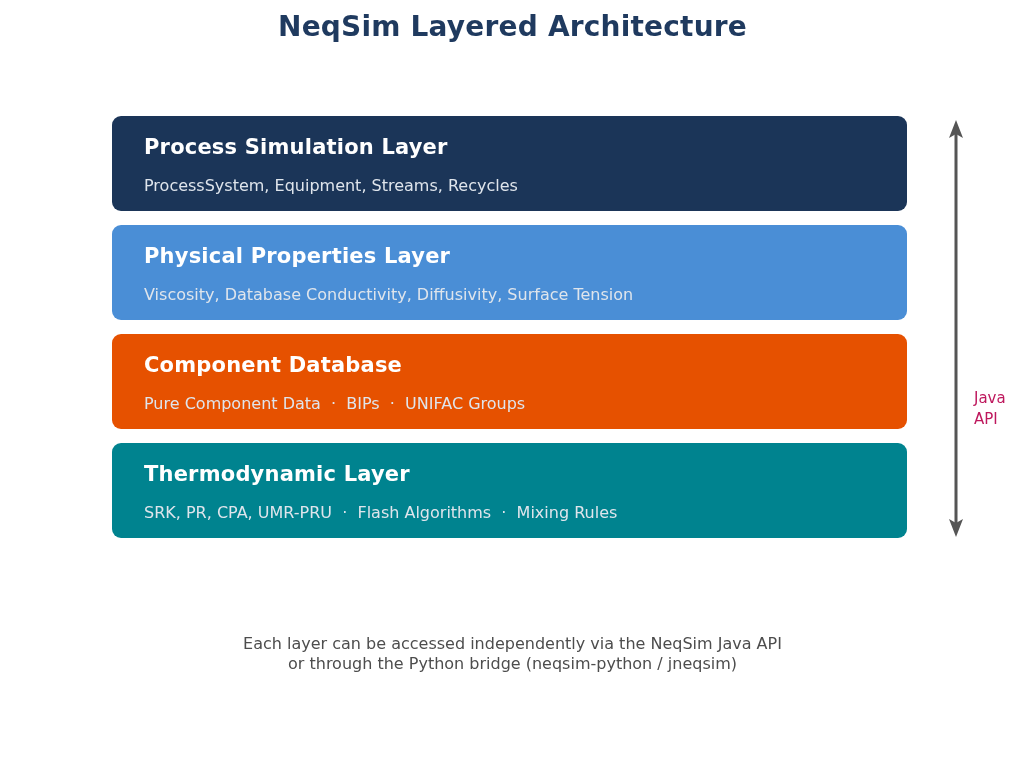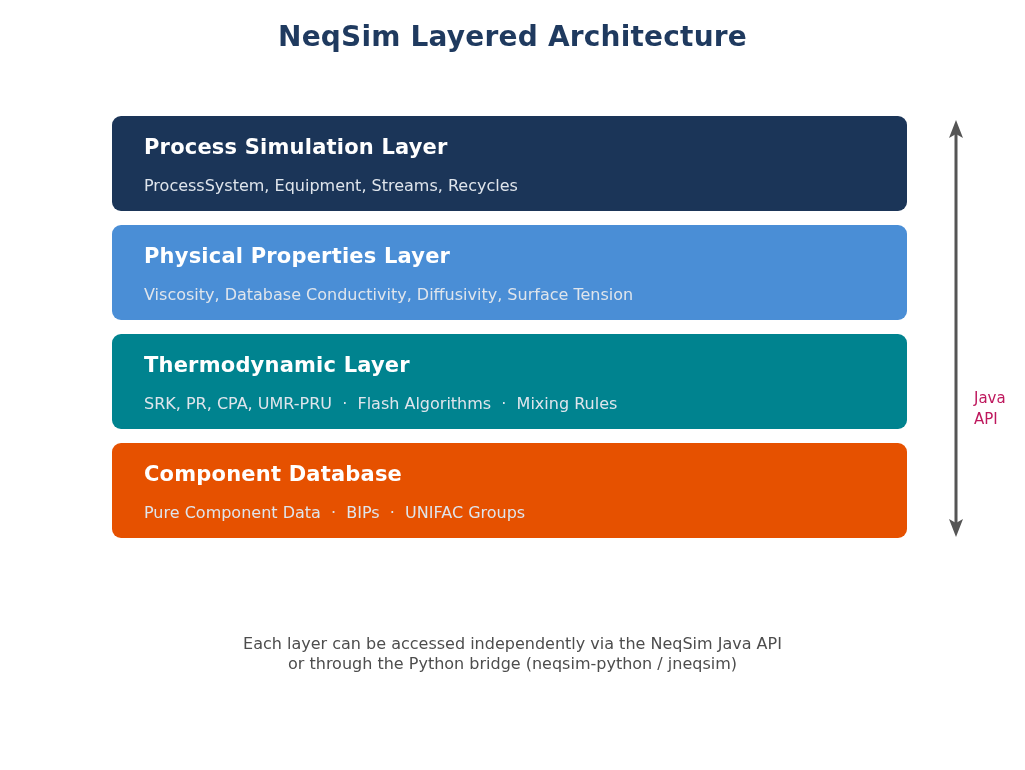--- a/index.html
+++ b/index.html
@@ -10,21 +10,21 @@
   body {
     width: 1025px;
     height: 770px;
     position: relative;
     font-family: "DejaVu Sans", sans-serif;
     overflow: hidden;
   }
 
   #page-title {
     position: absolute;
-    top: 20px;
+    top: 10px;
     left: 0;
     width: 1025px;
     text-align: center;
     font-size: 28px;
     font-weight: bold;
     color: #1f3a5f;
     letter-spacing: 0.2px;
   }
 
   #layer-stack {
@@ -109,28 +109,28 @@
   <div class="layer-box box-process">
     <div class="layer-title">Process Simulation Layer</div>
     <div class="layer-subtitle">ProcessSystem, Equipment, Streams, Recycles</div>
   </div>
 
   <div class="layer-box box-physical">
     <div class="layer-title">Physical Properties Layer</div>
     <div class="layer-subtitle">Viscosity, Database Conductivity, Diffusivity, Surface Tension</div>
   </div>
 
+  <div class="layer-box box-component">
+    <div class="layer-title">Component Database</div>
+    <div class="layer-subtitle">Pure Component Data  ·  BIPs  ·  UNIFAC Groups</div>
+  </div>
+
   <div class="layer-box box-thermo">
     <div class="layer-title">Thermodynamic Layer</div>
     <div class="layer-subtitle">SRK, PR, CPA, UMR-PRU  ·  Flash Algorithms  ·  Mixing Rules</div>
-  </div>
-
-  <div class="layer-box box-component">
-    <div class="layer-title">Component Database</div>
-    <div class="layer-subtitle">Pure Component Data  ·  BIPs  ·  UNIFAC Groups</div>
   </div>
 
 </div>
 
 <div id="api-arrow-group">
   <svg id="api-arrow-svg" width="60" height="425" viewBox="0 0 60 425">
     <line x1="26" y1="16" x2="26" y2="409" stroke="#555555" stroke-width="3"></line>
     <polygon points="26,4 33,22 26,18 19,22" fill="#555555"></polygon>
     <polygon points="26,421 33,403 26,407 19,403" fill="#555555"></polygon>
   </svg>

